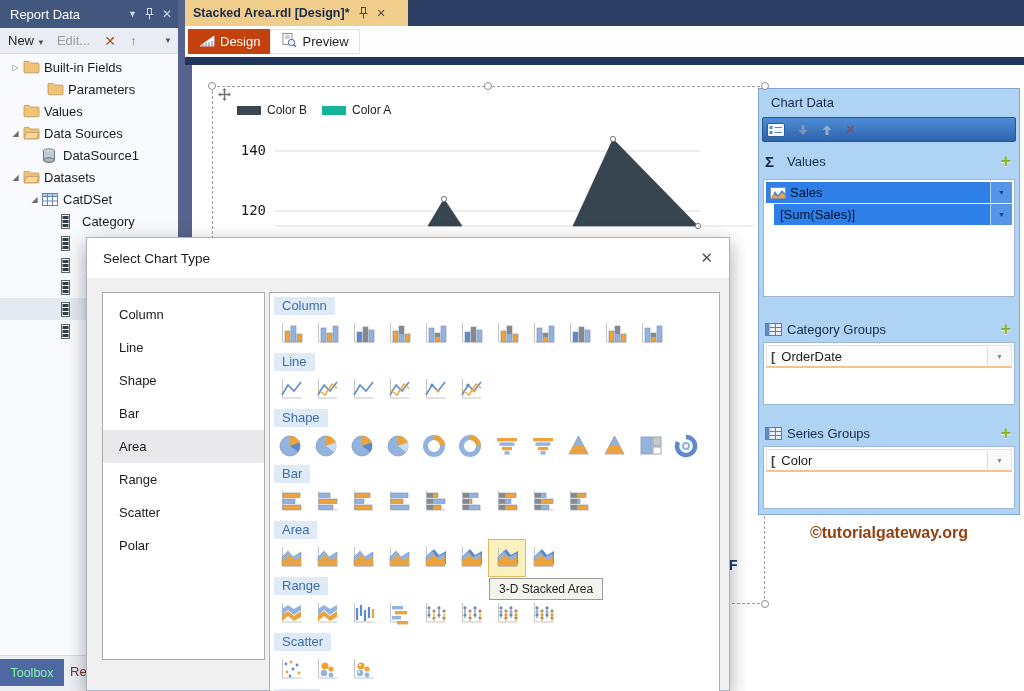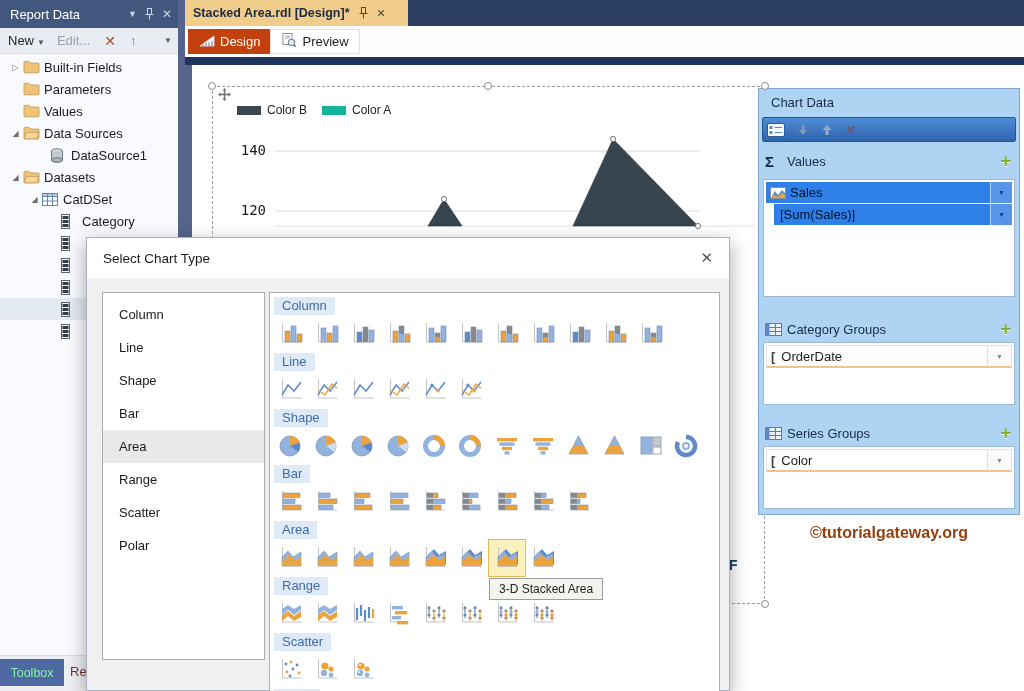--- a/index.html
+++ b/index.html
@@ -121,21 +121,21 @@
     <div class="rd-tree" id="tree">
         <div class="tree-row" style="padding-left: 8px;">
           <span class="expander">▷</span>
           <span class="ticon">
             <svg width="17" height="14" viewBox="0 0 17 14">
               <path d="M1 4 L1 2.2 Q1 1.4 1.8 1.4 L6 1.4 L7.6 3 L15.2 3 Q16 3 16 3.8 L16 12 Q16 12.8 15.2 12.8 L1.8 12.8 Q1 12.8 1 12 Z" fill="#F0C377" stroke="#C09552" stroke-width="0.8"></path>
             </svg>
           </span>
           <span class="tlabel">Built-in Fields</span>
         </div>
-        <div class="tree-row" style="padding-left: 8px;">
+        <div class="tree-row" style="padding-left: 8px; margin-left: 24px;">
           <span class="expander"></span>
           <span class="ticon">
             <svg width="17" height="14" viewBox="0 0 17 14">
               <path d="M1 4 L1 2.2 Q1 1.4 1.8 1.4 L6 1.4 L7.6 3 L15.2 3 Q16 3 16 3.8 L16 12 Q16 12.8 15.2 12.8 L1.8 12.8 Q1 12.8 1 12 Z" fill="#F0C377" stroke="#C09552" stroke-width="0.8"></path>
             </svg>
           </span>
           <span class="tlabel">Parameters</span>
         </div>
         <div class="tree-row" style="padding-left: 8px;">
           <span class="expander"></span>
@@ -149,21 +149,21 @@
         <div class="tree-row" style="padding-left: 8px;">
           <span class="expander">◢</span>
           <span class="ticon">
             <svg width="17" height="14" viewBox="0 0 17 14">
               <path d="M1 4 L1 2.2 Q1 1.4 1.8 1.4 L6 1.4 L7.6 3 L15.2 3 Q16 3 16 3.8 L16 12 Q16 12.8 15.2 12.8 L1.8 12.8 Q1 12.8 1 12 Z" fill="#F0C377" stroke="#C09552" stroke-width="0.8"></path>
               <path d="M1 12.8 L3.4 6.4 L16 6.4 L13.6 12.8 Z" fill="#F7D79C" stroke="#C09552" stroke-width="0.8"></path>
             </svg>
           </span>
           <span class="tlabel">Data Sources</span>
         </div>
-        <div class="tree-row" style="padding-left: 35px;">
+        <div class="tree-row" style="padding-left: 27px;">
           <span class="expander"></span>
           <span class="ticon">
             <svg width="14" height="15" viewBox="0 0 14 15">
               <ellipse cx="7" cy="3" rx="5.5" ry="2.2" fill="#D8DDE4" stroke="#6E7884"></ellipse>
               <path d="M1.5 3 V12 A5.5 2.2 0 0 0 12.5 12 V3" fill="#C4CAD3" stroke="#6E7884"></path>
               <ellipse cx="7" cy="12" rx="5.5" ry="2.2" fill="#AEB6C0" stroke="#6E7884"></ellipse>
             </svg>
           </span>
           <span class="tlabel">DataSource1</span>
         </div>

